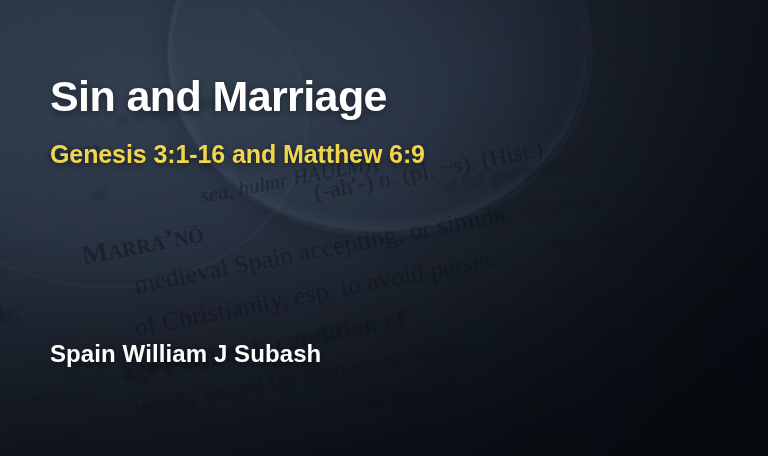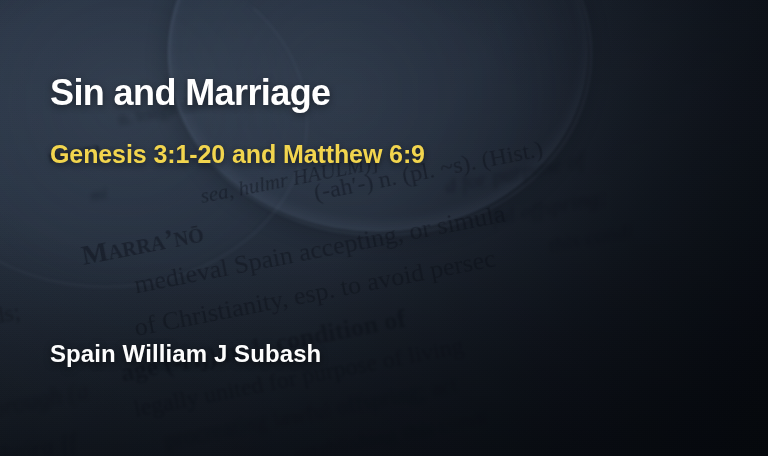--- a/index.html
+++ b/index.html
@@ -150,21 +150,21 @@
     position: absolute;
     inset: 0;
     z-index: 10;
   }
 
   .title {
     position: absolute;
     left: 50px;
     top: 72px;
     margin: 0;
-    font-size: 36px;
+    font-size: 43px;
     font-weight: 700;
     letter-spacing: -0.6px;
     color: #ffffff;
     text-shadow: 0 2px 7px rgba(0,0,0,0.42);
     white-space: nowrap;
   }
 
   .subtitle {
     position: absolute;
     left: 50px;
@@ -232,18 +232,18 @@
 
   </div>
 
   <div class="tint"></div>
   <div class="vignette"></div>
   <div class="grain"></div>
 
   <div class="content">
     <h1 class="title">Sin and Marriage</h1>
 
-    <h2 class="subtitle">Genesis 3:1-20 and Matthew 6:9</h2>
+    <h2 class="subtitle">Genesis 3:1-16 and Matthew 6:9</h2>
 
     <p class="presenter">Spain William J Subash</p>
   </div>
 
 </div>
 
 </body></html>

